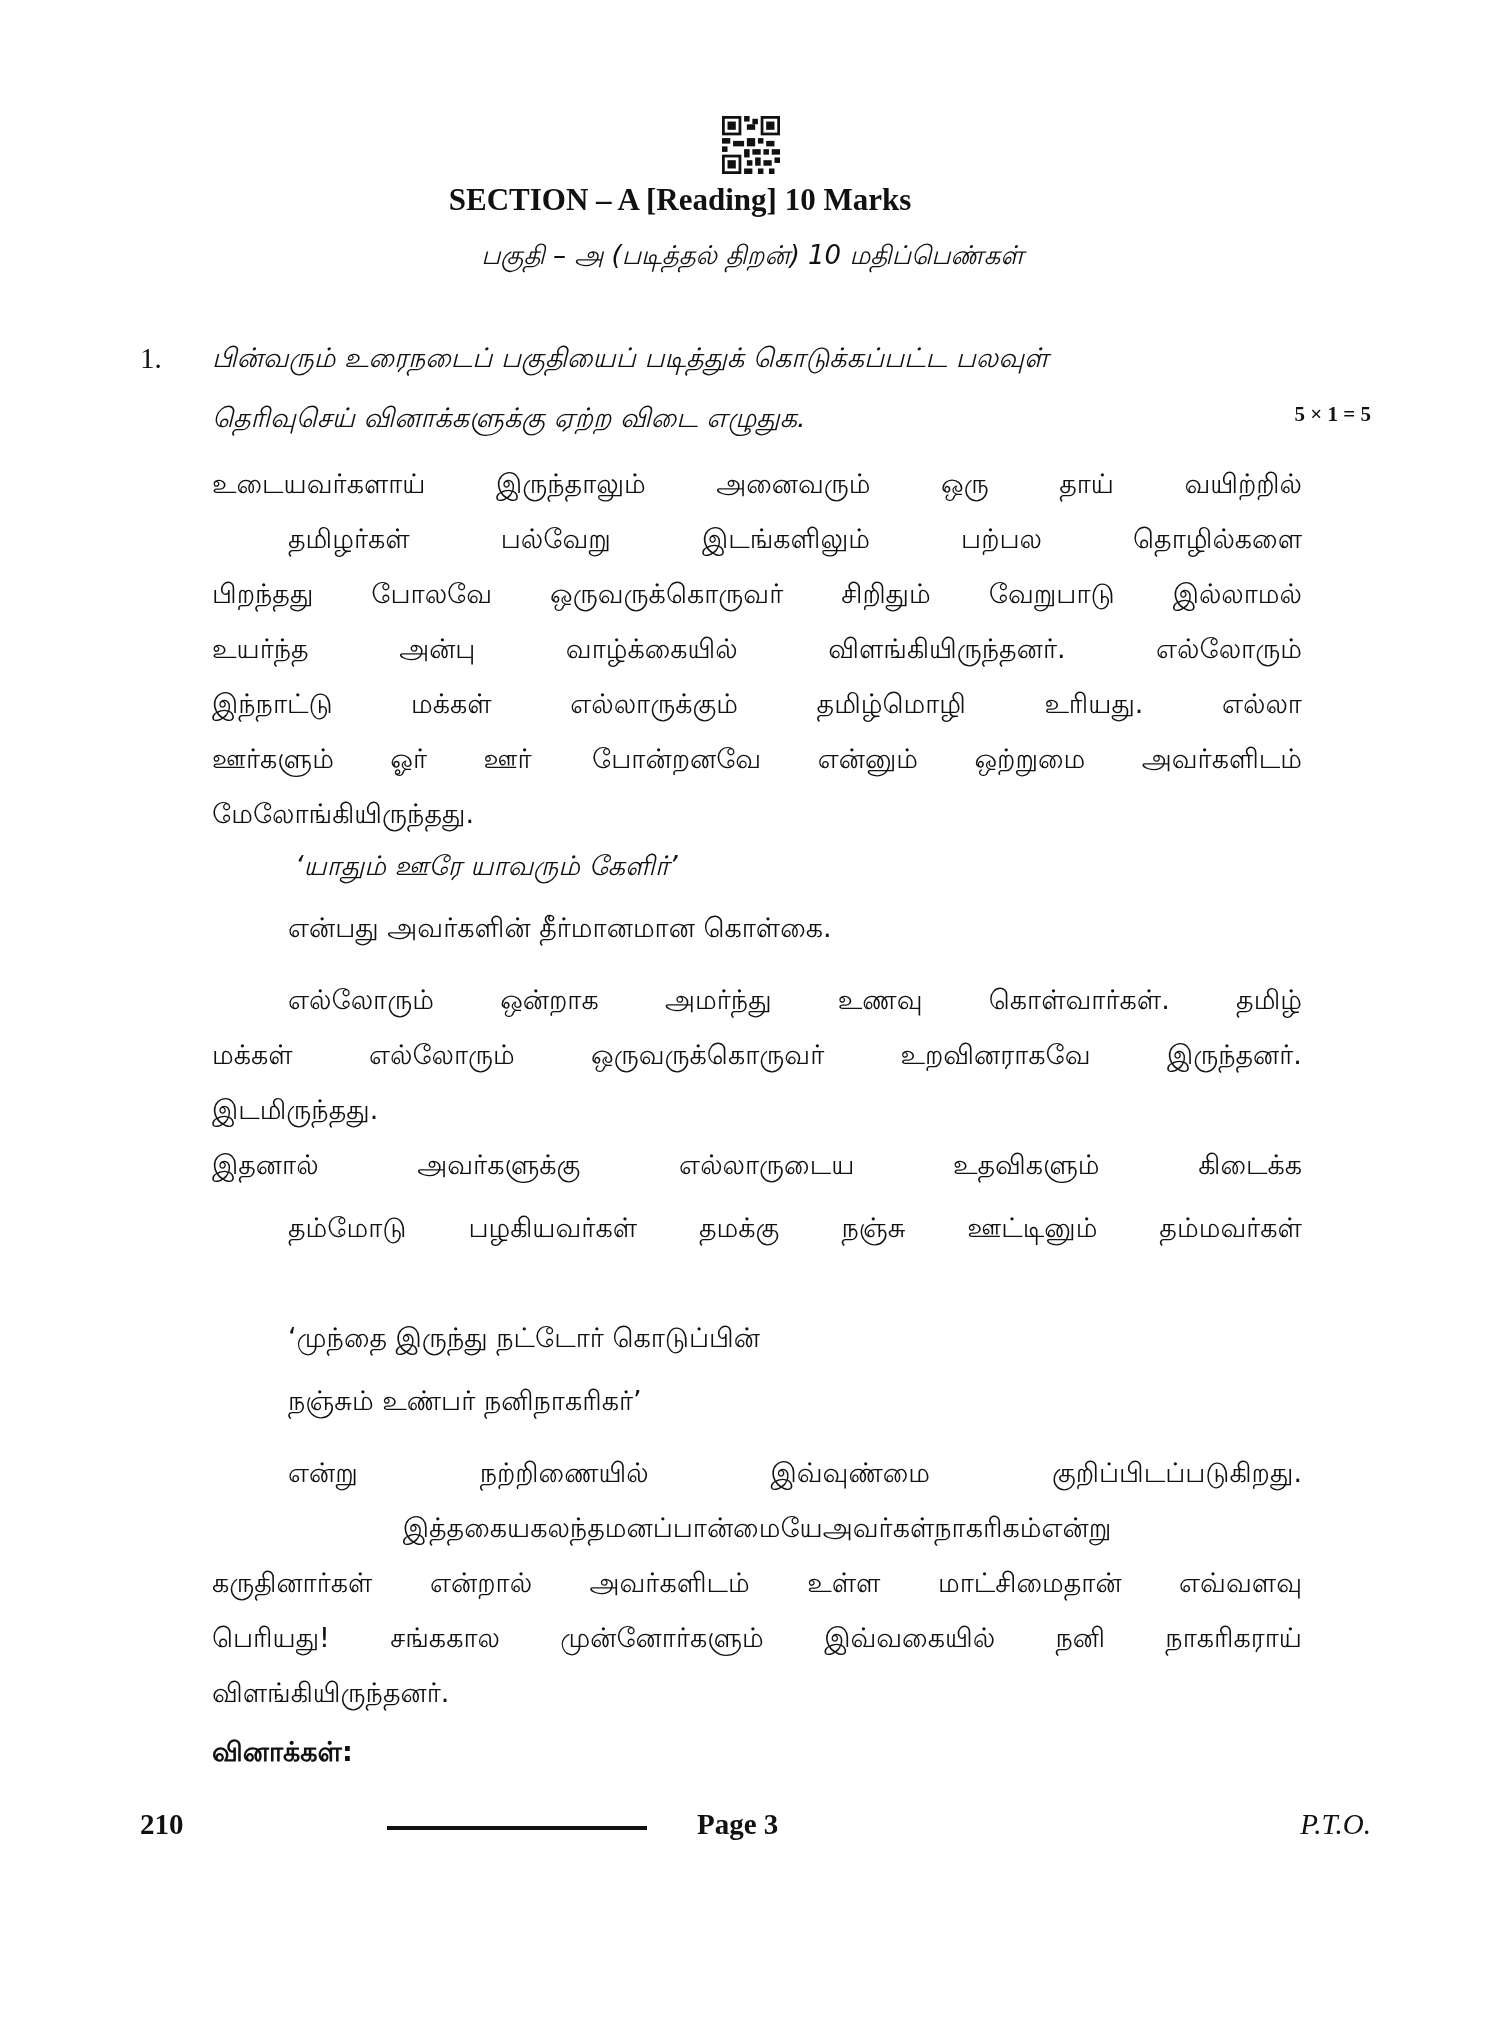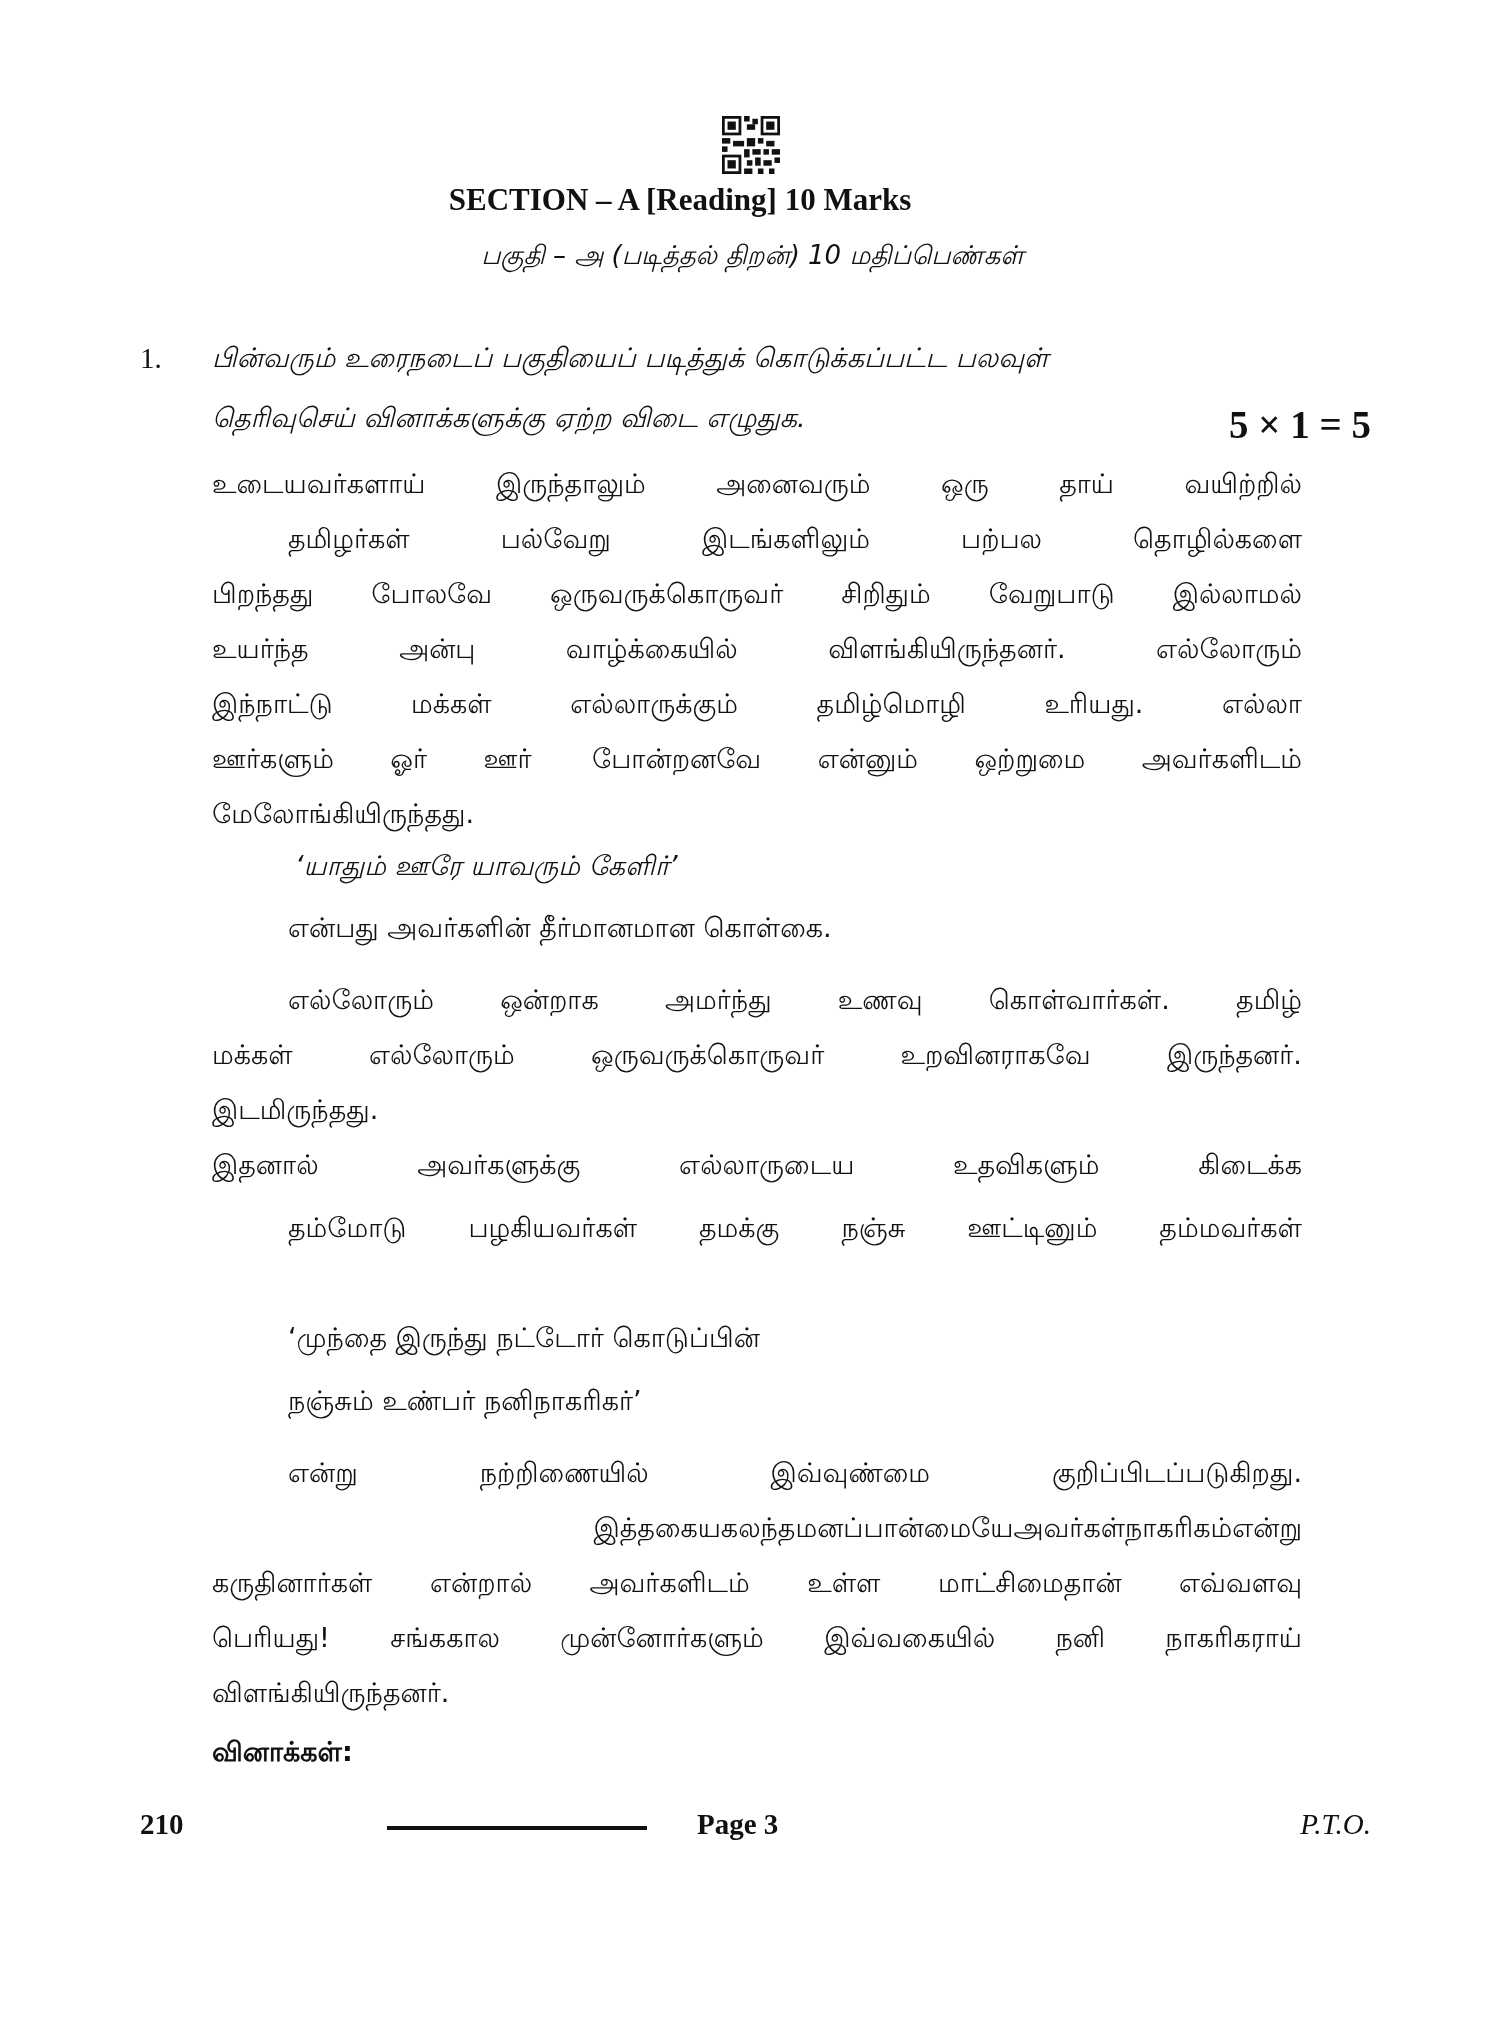--- a/index.html
+++ b/index.html
@@ -11,21 +11,21 @@
       font-family: "Liberation Serif", "DejaVu Serif", serif; font-weight: bold; font-size: 31px;
     }
     .section-subtitle {
       position: absolute; left: 0; width: 1505px; top: 240px; text-align: center;
       font-size: 26px; font-style: italic;
     }
     .qnum { position: absolute; left: 140px; top: 342px; font-family: "Liberation Serif", serif; font-size: 29px; }
     .line { position: absolute; font-size: 27px; white-space: nowrap; font-style: italic; }
     .instr1 { left: 212px; top: 342px; }
     .instr2 { left: 212px; top: 402px; }
-    .marks { position: absolute; right: 134px; top: 402px; font-family: "Liberation Serif", serif; font-weight: bold; font-size: 39px; }
+    .marks { position: absolute; right: 134px; top: 402px; font-family: "Liberation Serif", serif; font-weight: bold; font-size: 21px; }
     .para { position: absolute; left: 212px; width: 1090px; font-size: 27px; }
     .para .pl { height: 55px; line-height: 55px; display: flex; justify-content: space-between; white-space: nowrap; }
     .para .pl.last { justify-content: flex-start; }
     .para .pl.indent { padding-left: 76px; }
     .para .pl span { display: inline-block; }
     .para .pl.last span, .para .pl.free span { margin-right: 12px; }
     .quote { position: absolute; font-size: 27px; white-space: nowrap; }
     .footer-code { position: absolute; left: 140px; top: 1808px; font-family: "Liberation Serif", serif; font-weight: bold; font-size: 29px; }
     .footer-rule { position: absolute; left: 387px; top: 1826px; width: 260px; height: 4px; background: #111; }
     .footer-page { position: absolute; left: 697px; top: 1808px; font-family: "Liberation Serif", serif; font-weight: bold; font-size: 29px; }
@@ -169,21 +169,21 @@
 <div class="quote tamil" style="left:288px; top:1322px;">‘முந்தை இருந்து நட்டோர் கொடுப்பின்</div>
 <div class="quote tamil" style="left:288px; top:1385px;">நஞ்சும் உண்பர் நனிநாகரிகர்’</div>
 
 <div class="para tamil" style="top:1445px;">
   <div class="pl free indent" style="justify-content: space-between;">
       <span style="margin-right: 0px;">என்று</span>
       <span style="margin-right: 0px;">நற்றிணையில்</span>
       <span style="margin-right: 0px;">இவ்வுண்மை</span>
       <span style="margin-right: 0px;">குறிப்பிடப்படுகிறது.</span>
     </div>
-  <div class="pl free" style="justify-content: flex-end;">
+  <div class="pl free" style="justify-content: center;">
       <span style="margin-right: 0px;">இத்தகைய</span>
       <span style="margin-right: 0px;">கலந்த</span>
       <span style="margin-right: 0px;">மனப்பான்மையே</span>
       <span style="margin-right: 0px;">அவர்கள்</span>
       <span style="margin-right: 0px;">நாகரிகம்</span>
       <span style="margin-right: 0px;">என்று</span>
     </div>
   <div class="pl free" style="justify-content: space-between;">
       <span style="margin-right: 0px;">கருதினார்கள்</span>
       <span style="margin-right: 0px;">என்றால்</span>

